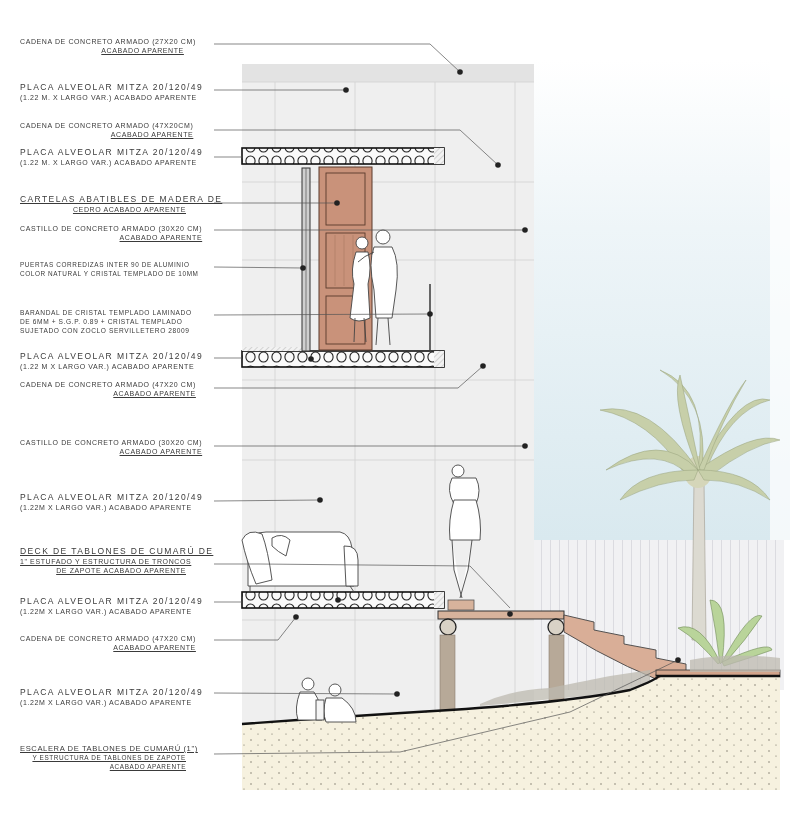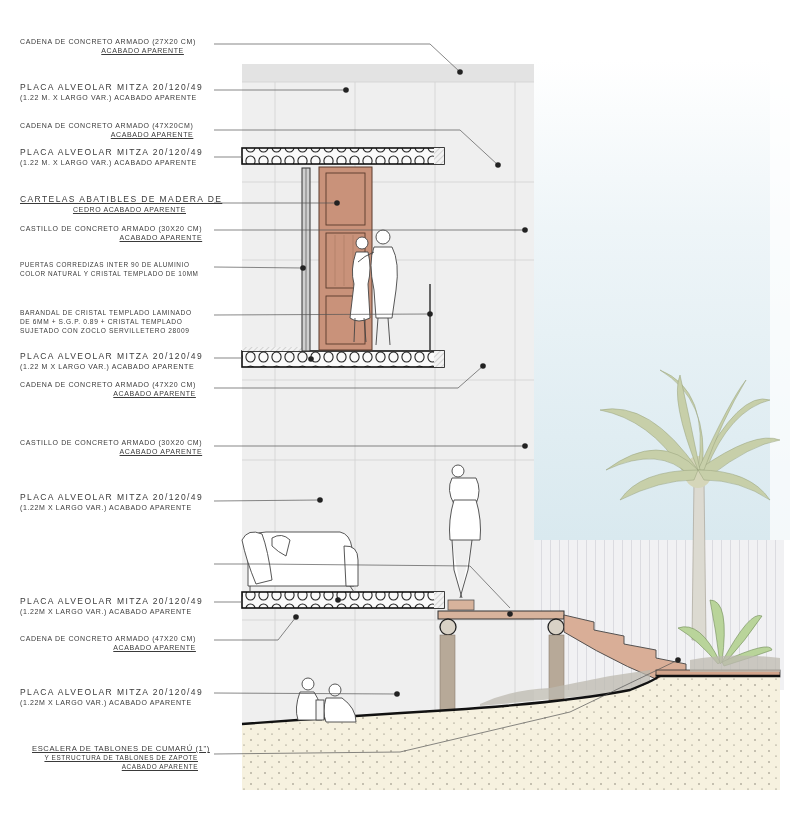--- a/index.html
+++ b/index.html
@@ -266,30 +266,35 @@
     <span class="l2 r">Acabado aparente</span>
   </div>
   <div class="label" style="left:20px;top:438px;">
     <span class="l1">Castillo de concreto armado (30x20 cm)</span>
     <span class="l2 r">Acabado aparente</span>
   </div>
   <div class="label big" style="left:20px;top:492px;">
     <span class="l1">Placa alveolar Mitza 20/120/49</span>
     <span class="l2" style="font-size:7px;">(1.22m x largo var.) Acabado aparente</span>
   </div>
+  <div class="label big r" style="left:20px;width:166px;top:546px;">
+    <span class="l1">Deck de tablones de cumarú de</span>
+    <span class="l2" style="font-size:7px;">1" estufado y estructura de troncos</span>
+    <span class="l3" style="font-size:7px;">de zapote acabado aparente</span>
+  </div>
   <div class="label big" style="left:20px;top:596px;">
     <span class="l1">Placa alveolar Mitza 20/120/49</span>
     <span class="l2" style="font-size:7px;">(1.22m x largo var.) Acabado aparente</span>
   </div>
   <div class="label" style="left:20px;top:634px;">
     <span class="l1">Cadena de concreto armado (47x20 cm)</span>
     <span class="l2 r">Acabado aparente</span>
   </div>
   <div class="label big" style="left:20px;top:687px;">
     <span class="l1">Placa alveolar Mitza 20/120/49</span>
     <span class="l2" style="font-size:7px;">(1.22m x largo var.) Acabado aparente</span>
   </div>
-  <div class="label r" style="left:20px;width:166px;top:744px;margin-left:12px;">
+  <div class="label r" style="left:20px;width:166px;top:744px;">
     <span class="l1" style="font-size:7.6px;">Escalera de tablones de cumarú (1")</span>
     <span class="l2" style="font-size:6.4px;">y estructura de tablones de zapote</span>
     <span class="l3" style="font-size:6.4px;">Acabado aparente</span>
   </div>
 </div>
 
 </body></html>

